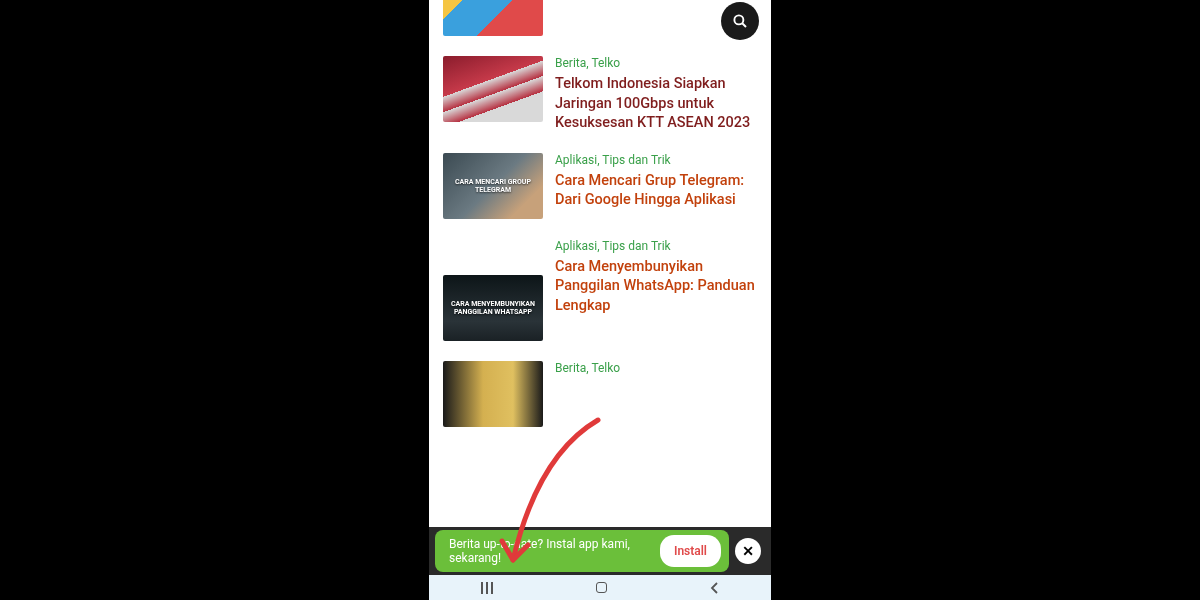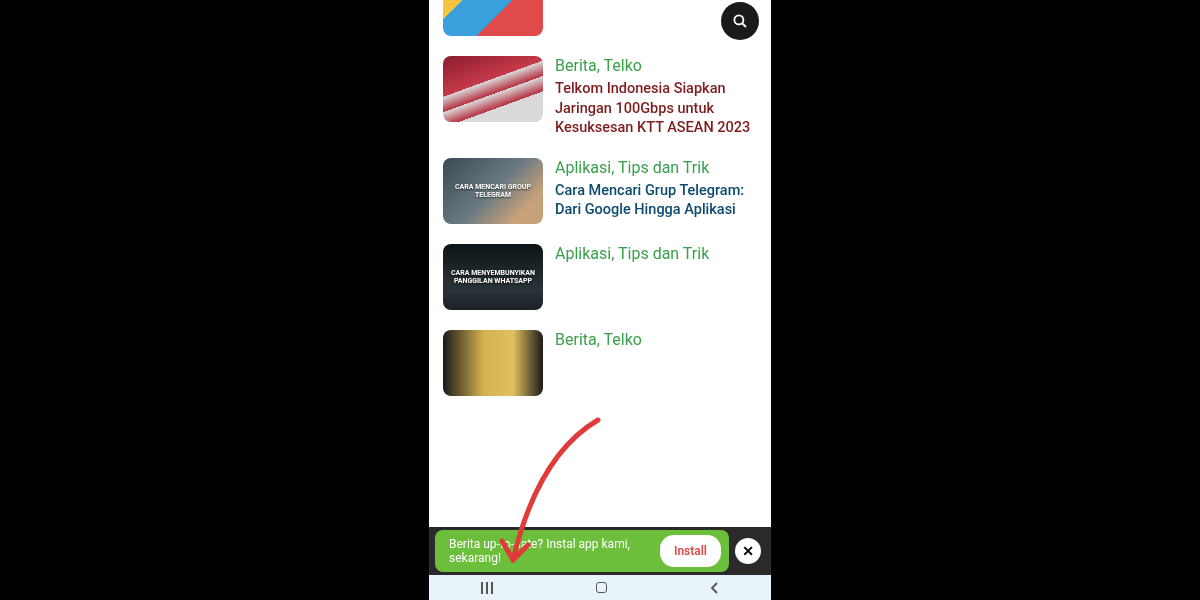--- a/index.html
+++ b/index.html
@@ -29,60 +29,60 @@
   }
   .article {
     display: flex;
     gap: 12px;
     margin-bottom: 20px;
   }
   .thumb {
     width: 100px;
     height: 66px;
     flex: 0 0 100px;
-    border-radius: 8px;
+    border-radius: 2px;
     background-size: cover;
     background-position: center;
   }
   .th0 { background: linear-gradient(135deg,#f5c542 0%,#f5c542 30%,#3aa0dd 30%,#3aa0dd 60%,#e04a4a 60%); }
   .th1 { background: linear-gradient(160deg,#8a1c2c 0%,#c73a4a 40%,#d9d9d9 40%,#b63040 55%,#d9d9d9 55%,#b63040 70%,#d9d9d9 70%); }
   .th2 { background: linear-gradient(135deg,#3b4a52 0%,#6b7a82 50%,#c7a17a 80%); position: relative; }
-  .th3 { background: linear-gradient(180deg,#0d1518 0%,#2a3338 70%,#1a2125 100%); position: relative; }
+  .th3 { background: linear-gradient(180deg,#0d1518 0%,#2a3338 70%,#1a2125 100%); position: relative; margin-top: 36px; }
   .th4 { background: linear-gradient(135deg,#5aa0e0 0%,#3a70b0 30%,#d0e5f5 50%,#4a8ac5 70%,#f5a050 90%); position: relative; }
   .th5 { background: linear-gradient(90deg,#1a1a1a 0%,#d4b050 40%,#e0c060 70%,#1a1a1a 100%); }
   .thumb-label {
     position: absolute;
     left: 50%;
     top: 50%;
     transform: translate(-50%,-50%);
     color: #fff;
     font-size: 7px;
     font-weight: 700;
     text-align: center;
     text-shadow: 0 1px 2px rgba(0,0,0,.7);
     width: 90%;
     line-height: 1.2;
   }
   .meta {
     flex: 1;
     min-width: 0;
   }
   .cats {
-    font-size: 16px;
+    font-size: 12px;
     margin-bottom: 4px;
   }
   .cat {
     color: #3aa04a;
   }
   .sep { color: #3aa04a; }
   .title {
     font-size: 14.5px;
     line-height: 1.35;
     font-weight: 500;
-    color: #0c4a6e;
+    color: #c2410c;
   }
   .title.hl { color: #7f1d1d; }
   .search-fab {
     position: absolute;
     right: 12px;
     top: 2px;
     width: 38px;
     height: 38px;
     background: #1a1a1a;
     border-radius: 50%;
@@ -198,20 +198,21 @@
     </div>
 
     <div class="article">
       <div class="thumb th3">
         <div class="thumb-label">CARA MENYEMBUNYIKAN PANGGILAN WHATSAPP</div>
       </div>
       <div class="meta">
         <div class="cats">
           <a class="cat">Aplikasi</a><span class="sep">, </span><a class="cat">Tips dan Trik</a>
         </div>
+        <div class="title">Cara Menyembunyikan Panggilan WhatsApp: Panduan Lengkap</div>
       </div>
     </div>
 
 
     <div class="article">
       <div class="thumb th5"></div>
       <div class="meta">
         <div class="cats">
           <a class="cat">Berita</a><span class="sep">, </span><a class="cat">Telko</a>
         </div>

